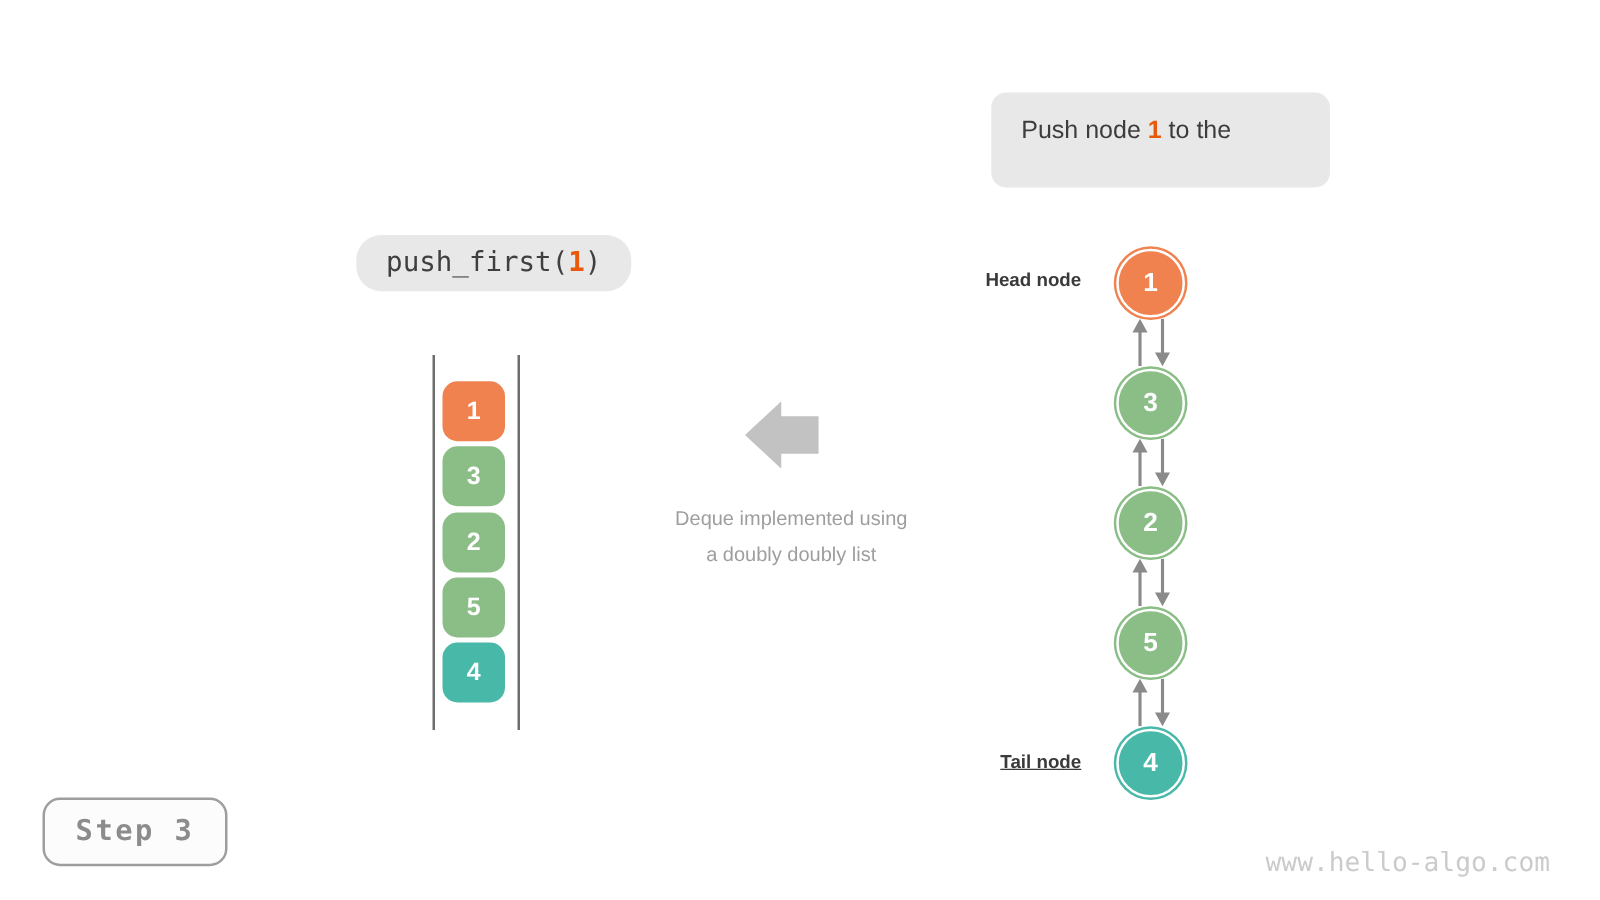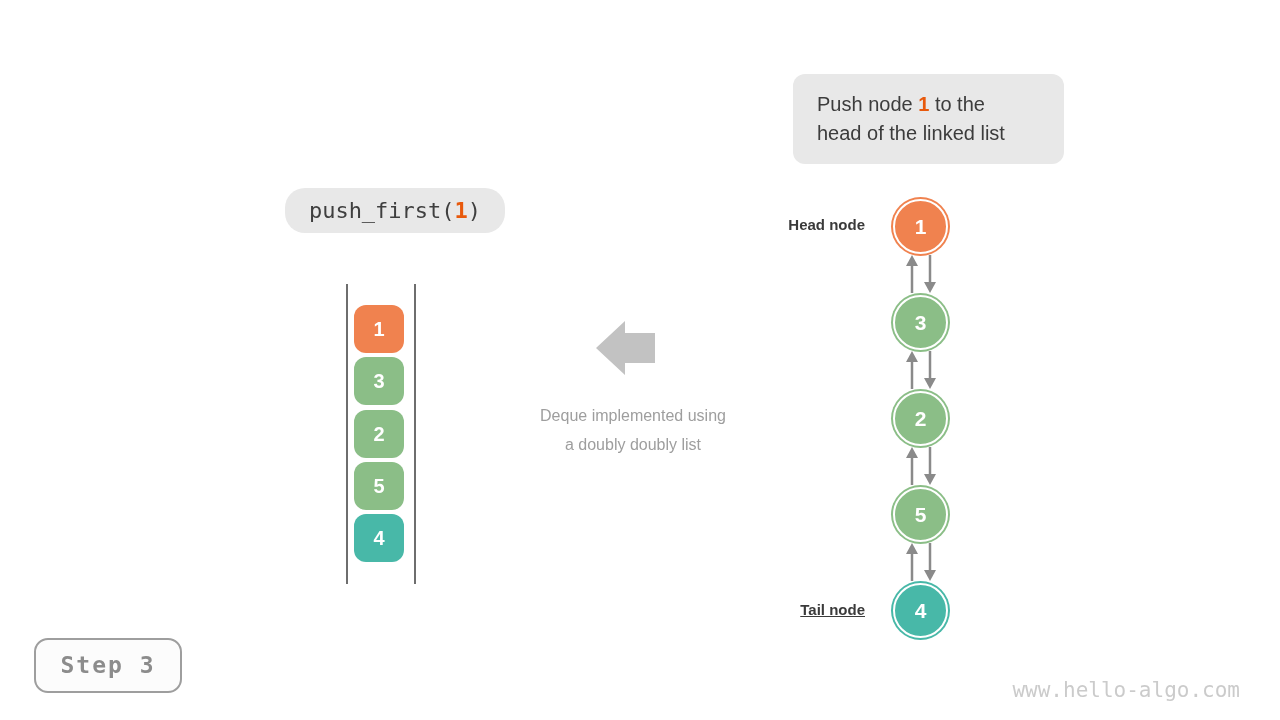--- a/index.html
+++ b/index.html
@@ -7,21 +7,21 @@
   body {
     font-family:"Liberation Sans", sans-serif;
     background:#ffffff;
     position:relative;
     overflow:hidden;
   }
   .abs { position:absolute; }
 
   
   .callout {
-    left:793px; top:74px; width:271px; height:90px;
+    left:793px; top:74px; width:271px; height:76px;
     background:#E8E8E8; border-radius:12px;
     padding:16px 24px;
     font-size:20px; line-height:29px; color:#3C3C3C;
   }
   .callout b { font-weight:bold; color:#E8590C; }
 
   
   .code-box {
     left:285px; top:188px; width:220px; height:45px;
     background:#E8E8E8; border-radius:20px;
@@ -99,21 +99,20 @@
     text-align:right;
     font-family:"DejaVu Sans Mono", monospace;
     font-size:21px; color:#CBCBCB;
   }
 </style>
 </head>
 <body>
 
 <div class="abs callout">
   <span>Push node </span><b>1</b><span> to the</span><br>
-  <span>head of the linked list</span>
 </div>
 
 <div class="abs code-box">
   <span>push_first(</span><b>1</b><span>)</span>
 </div>
 
 <div class="abs rail rail-left"></div>
 <div class="abs rail rail-right"></div>
 <div class="abs cell cell-0" style="background-color: rgb(240, 130, 79);">1</div>
 <div class="abs cell cell-1" style="background-color: rgb(139, 190, 135);">3</div>

